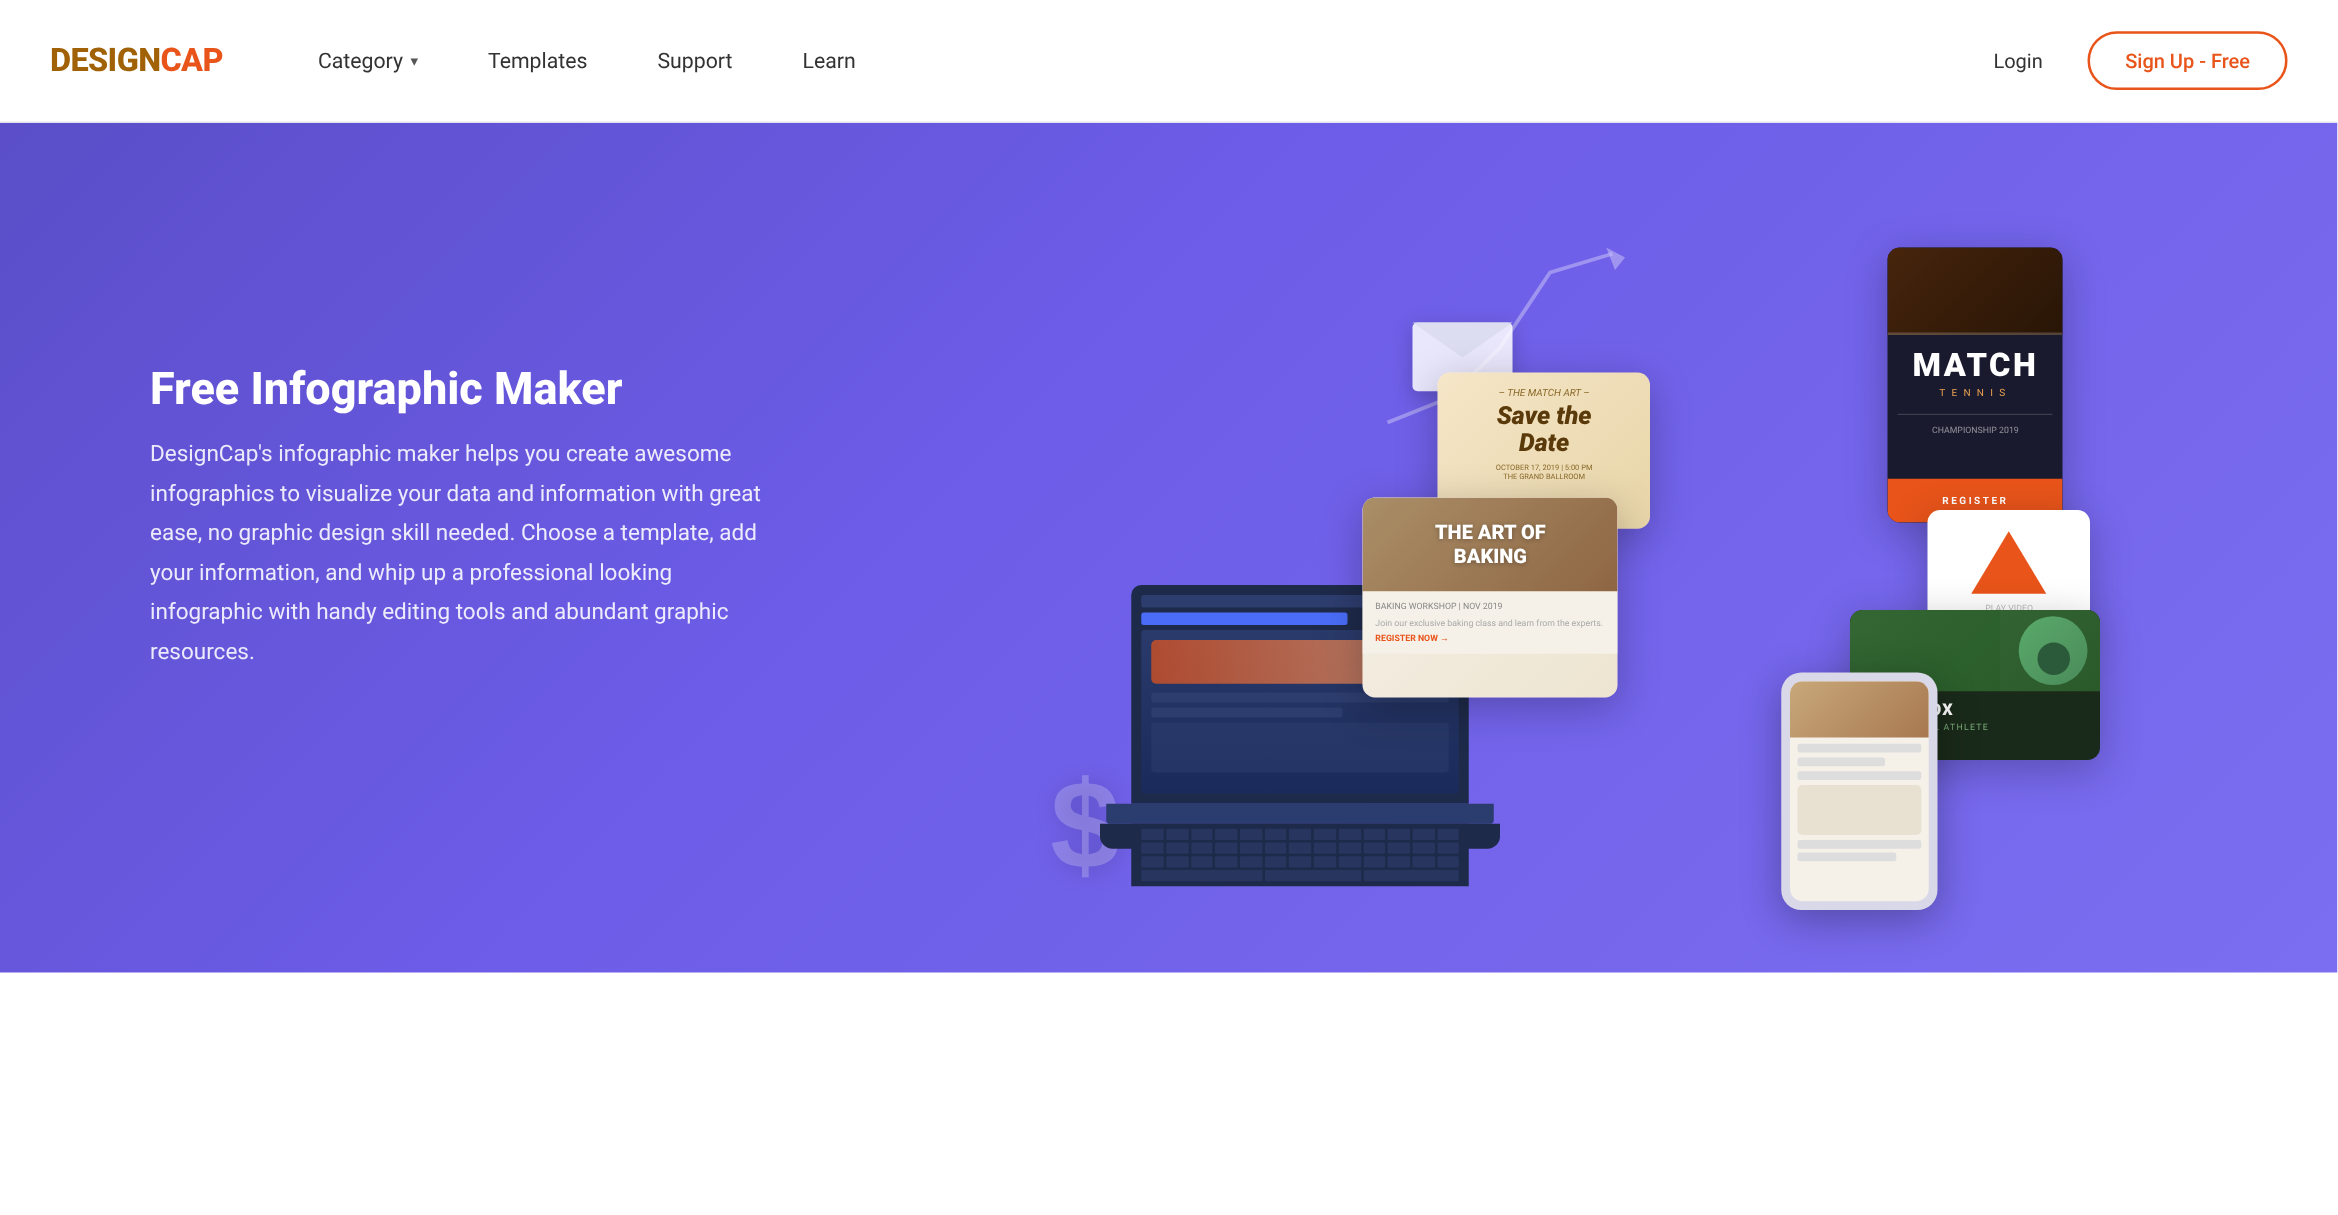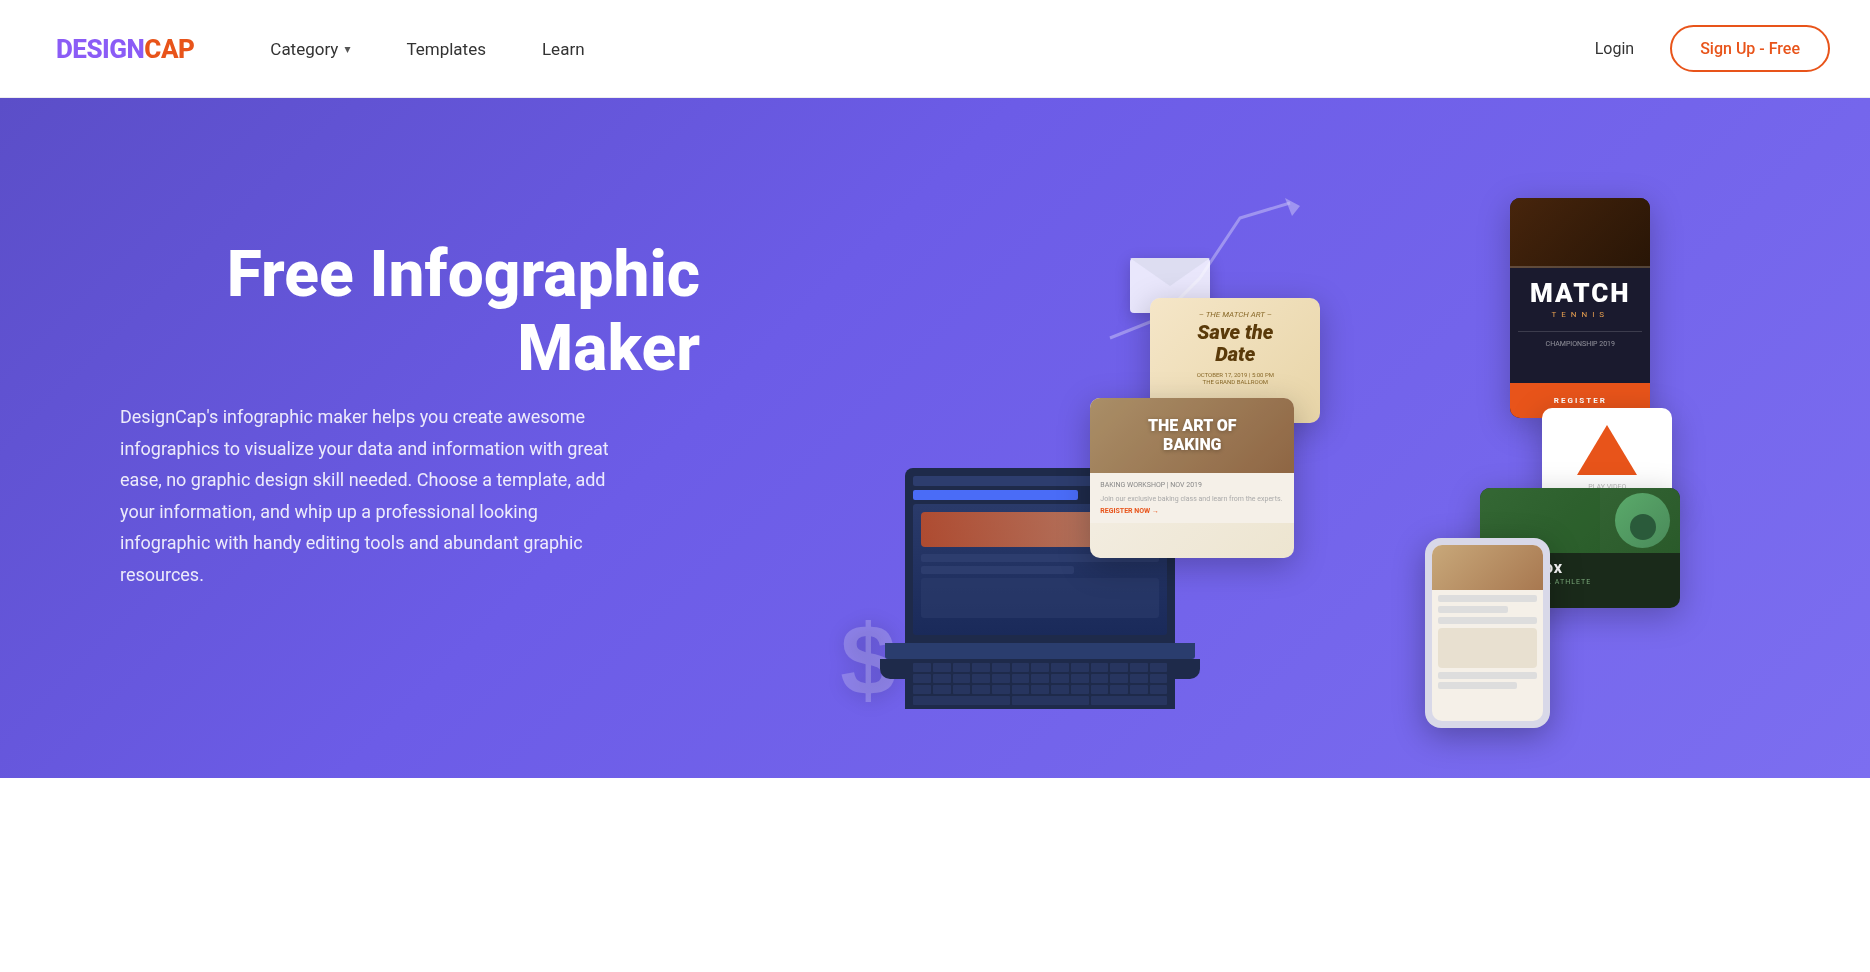--- a/index.html
+++ b/index.html
@@ -16,21 +16,21 @@
       position: relative;
       z-index: 10;
     }
     .logo {
       font-size: 26px;
       font-weight: 800;
       letter-spacing: -0.5px;
       margin-right: 48px;
       text-decoration: none;
     }
-    .logo-design { color: #8b5cf6; margin-left: 16px; }
+    .logo-design { color: #a16207; }
     .logo-cap { color: #e8541a; }
     .nav-links {
       display: flex;
       align-items: center;
       gap: 0;
       flex: 1;
     }
     .nav-link {
       font-size: 17px;
       color: #333;
@@ -85,26 +85,25 @@
       align-items: center;
       position: relative;
       overflow: hidden;
       padding: 60px 80px 60px 120px;
     }
     .hero-left {
       max-width: 580px;
       z-index: 2;
     }
     .hero-title {
-      font-size: 64px;
+      font-size: 36px;
       font-weight: 800;
       color: #fff;
       line-height: 1.15;
       margin-bottom: 16px;
-      text-align: right;
     }
     .hero-desc {
       font-size: 18px;
       color: rgba(255,255,255,0.88);
       line-height: 1.75;
       margin-bottom: 48px;
       max-width: 500px;
     }
     .cta-btn {
       background: #e8541a;
@@ -267,20 +266,23 @@
   </a>
   <div class="nav-links">
     <a href="#" class="nav-link nav-link-category">
       <span>Category</span>
       <span class="chevron-icon">▾</span>
     </a>
     <a href="#" class="nav-link">
       <span>Templates</span>
     </a>
     <a href="#" class="nav-link">
+      <span>Support</span>
+    </a>
+    <a href="#" class="nav-link">
       <span>Learn</span>
     </a>
   </div>
   <div class="nav-actions">
     <a href="#" class="login-btn">
       <span>Login</span>
     </a>
     <a href="#" class="signup-btn">
       <span>Sign Up - Free</span>
     </a>

